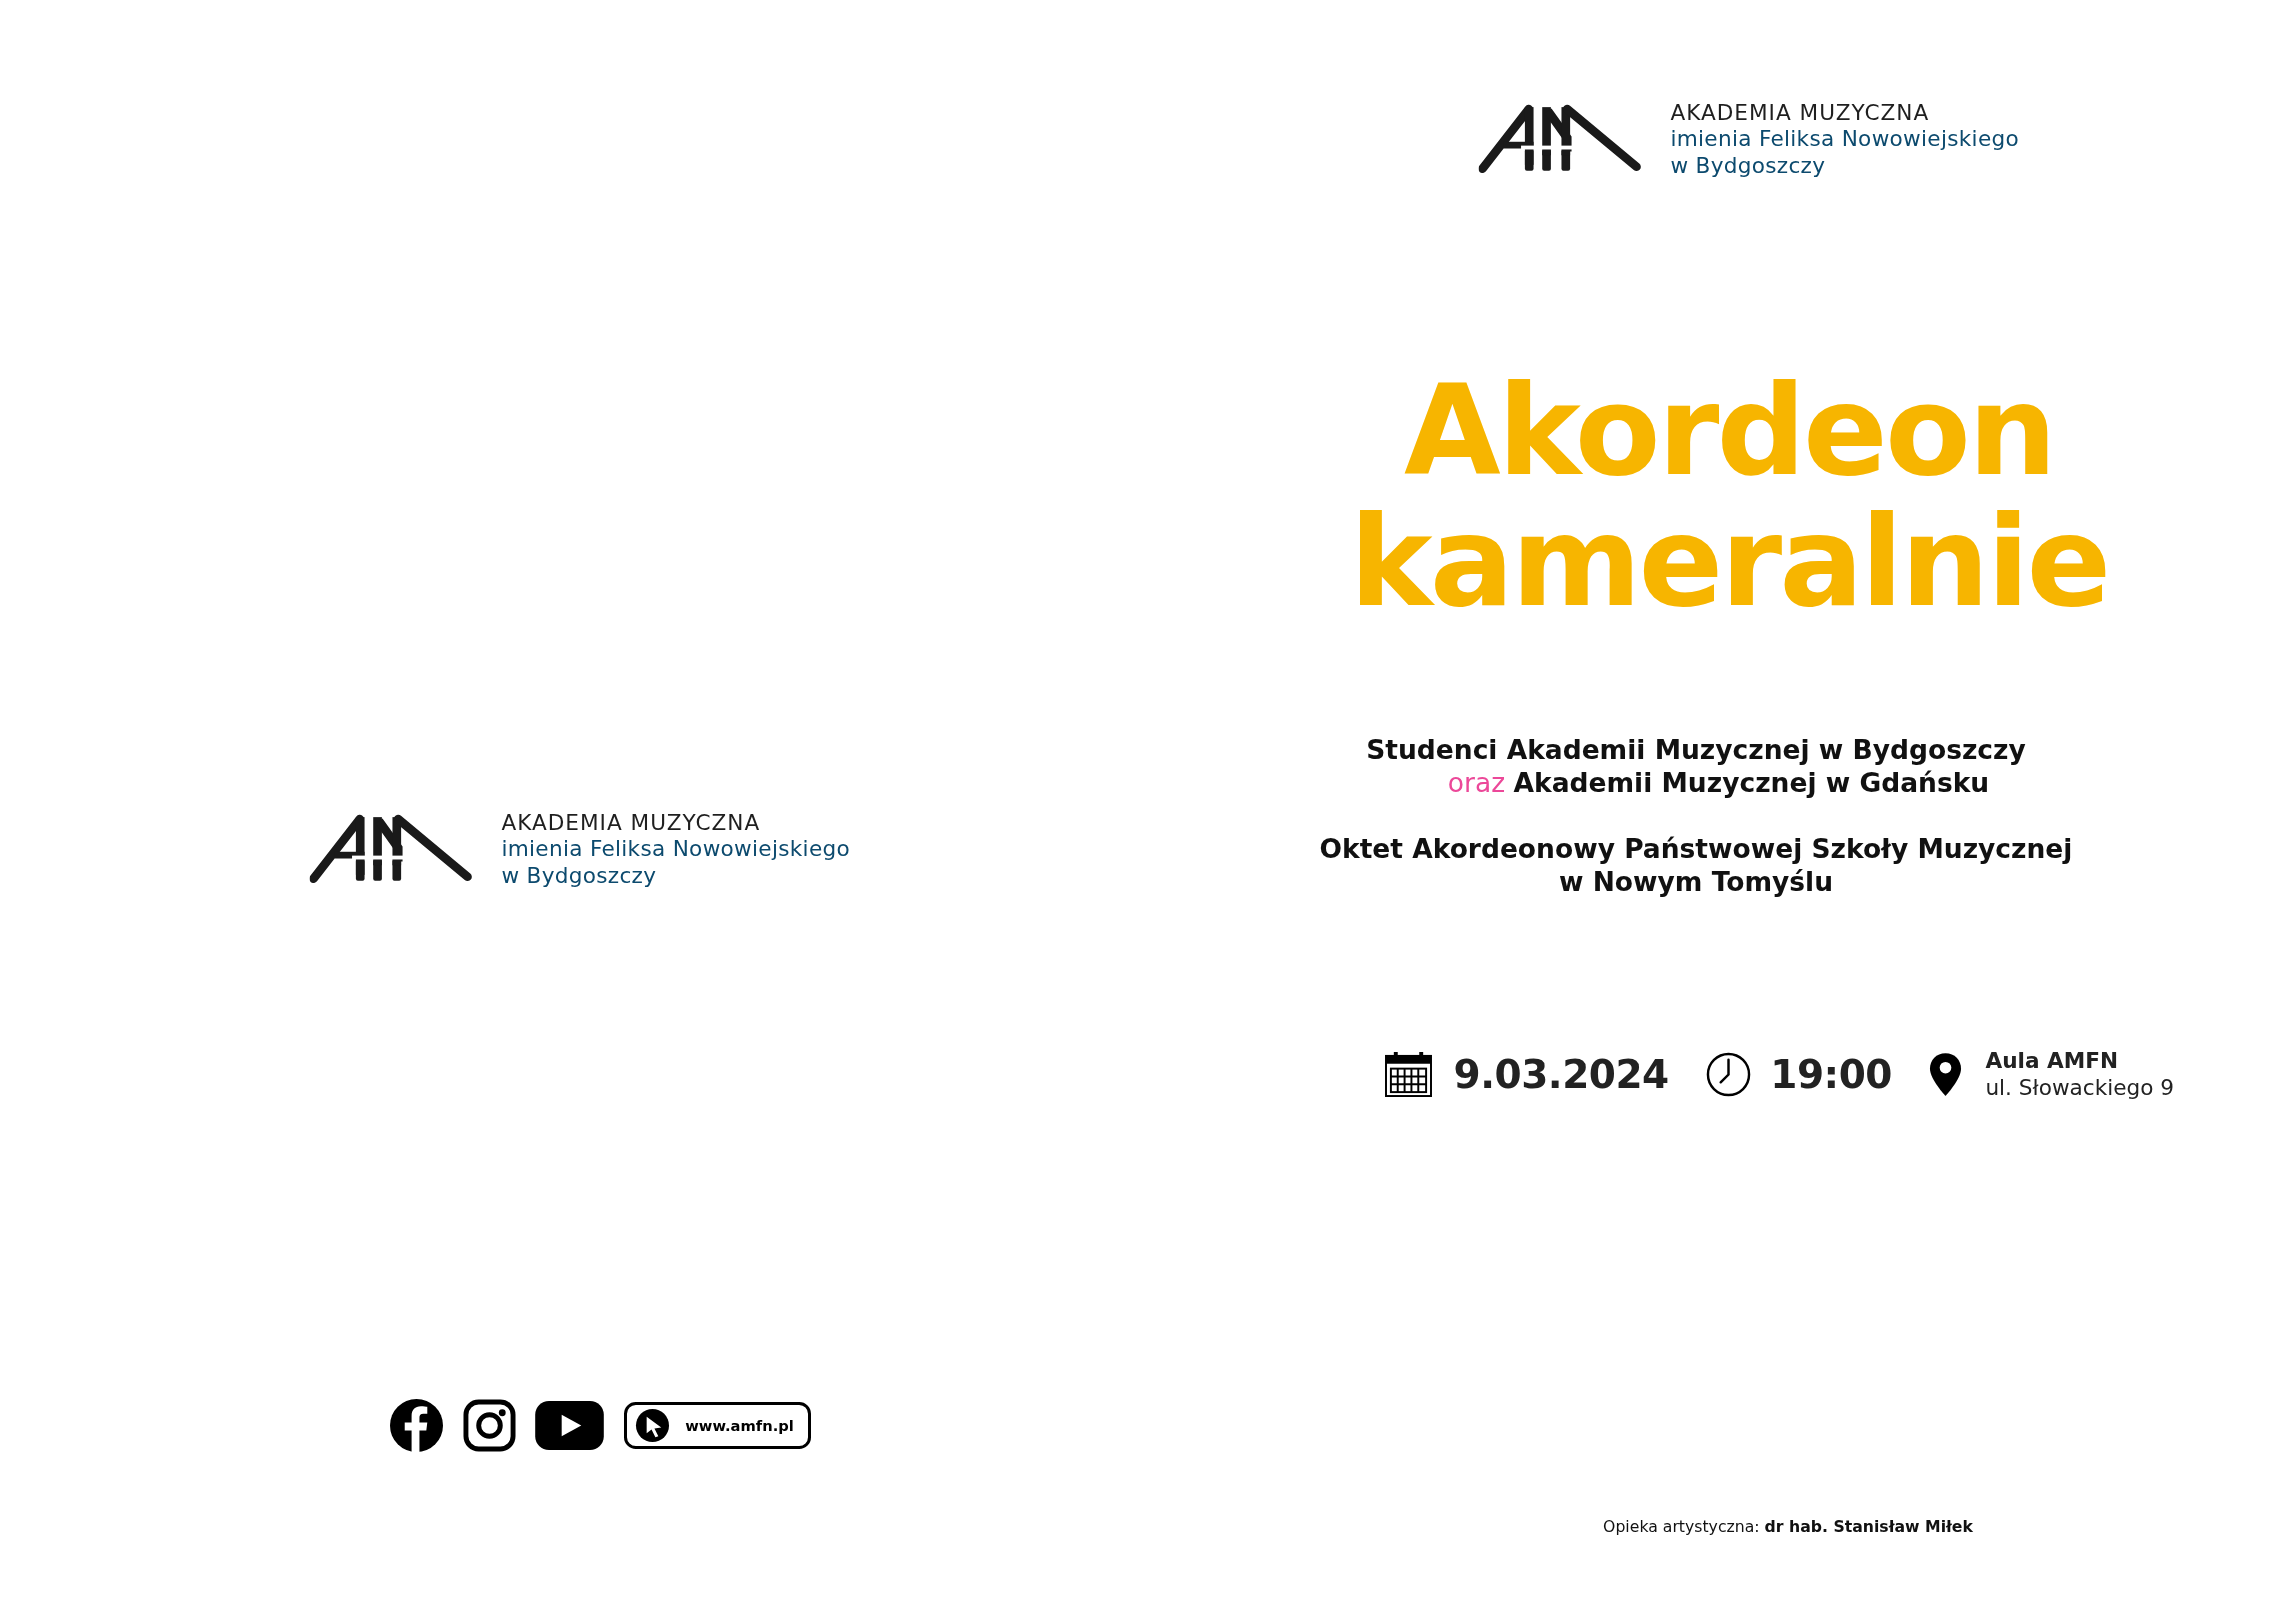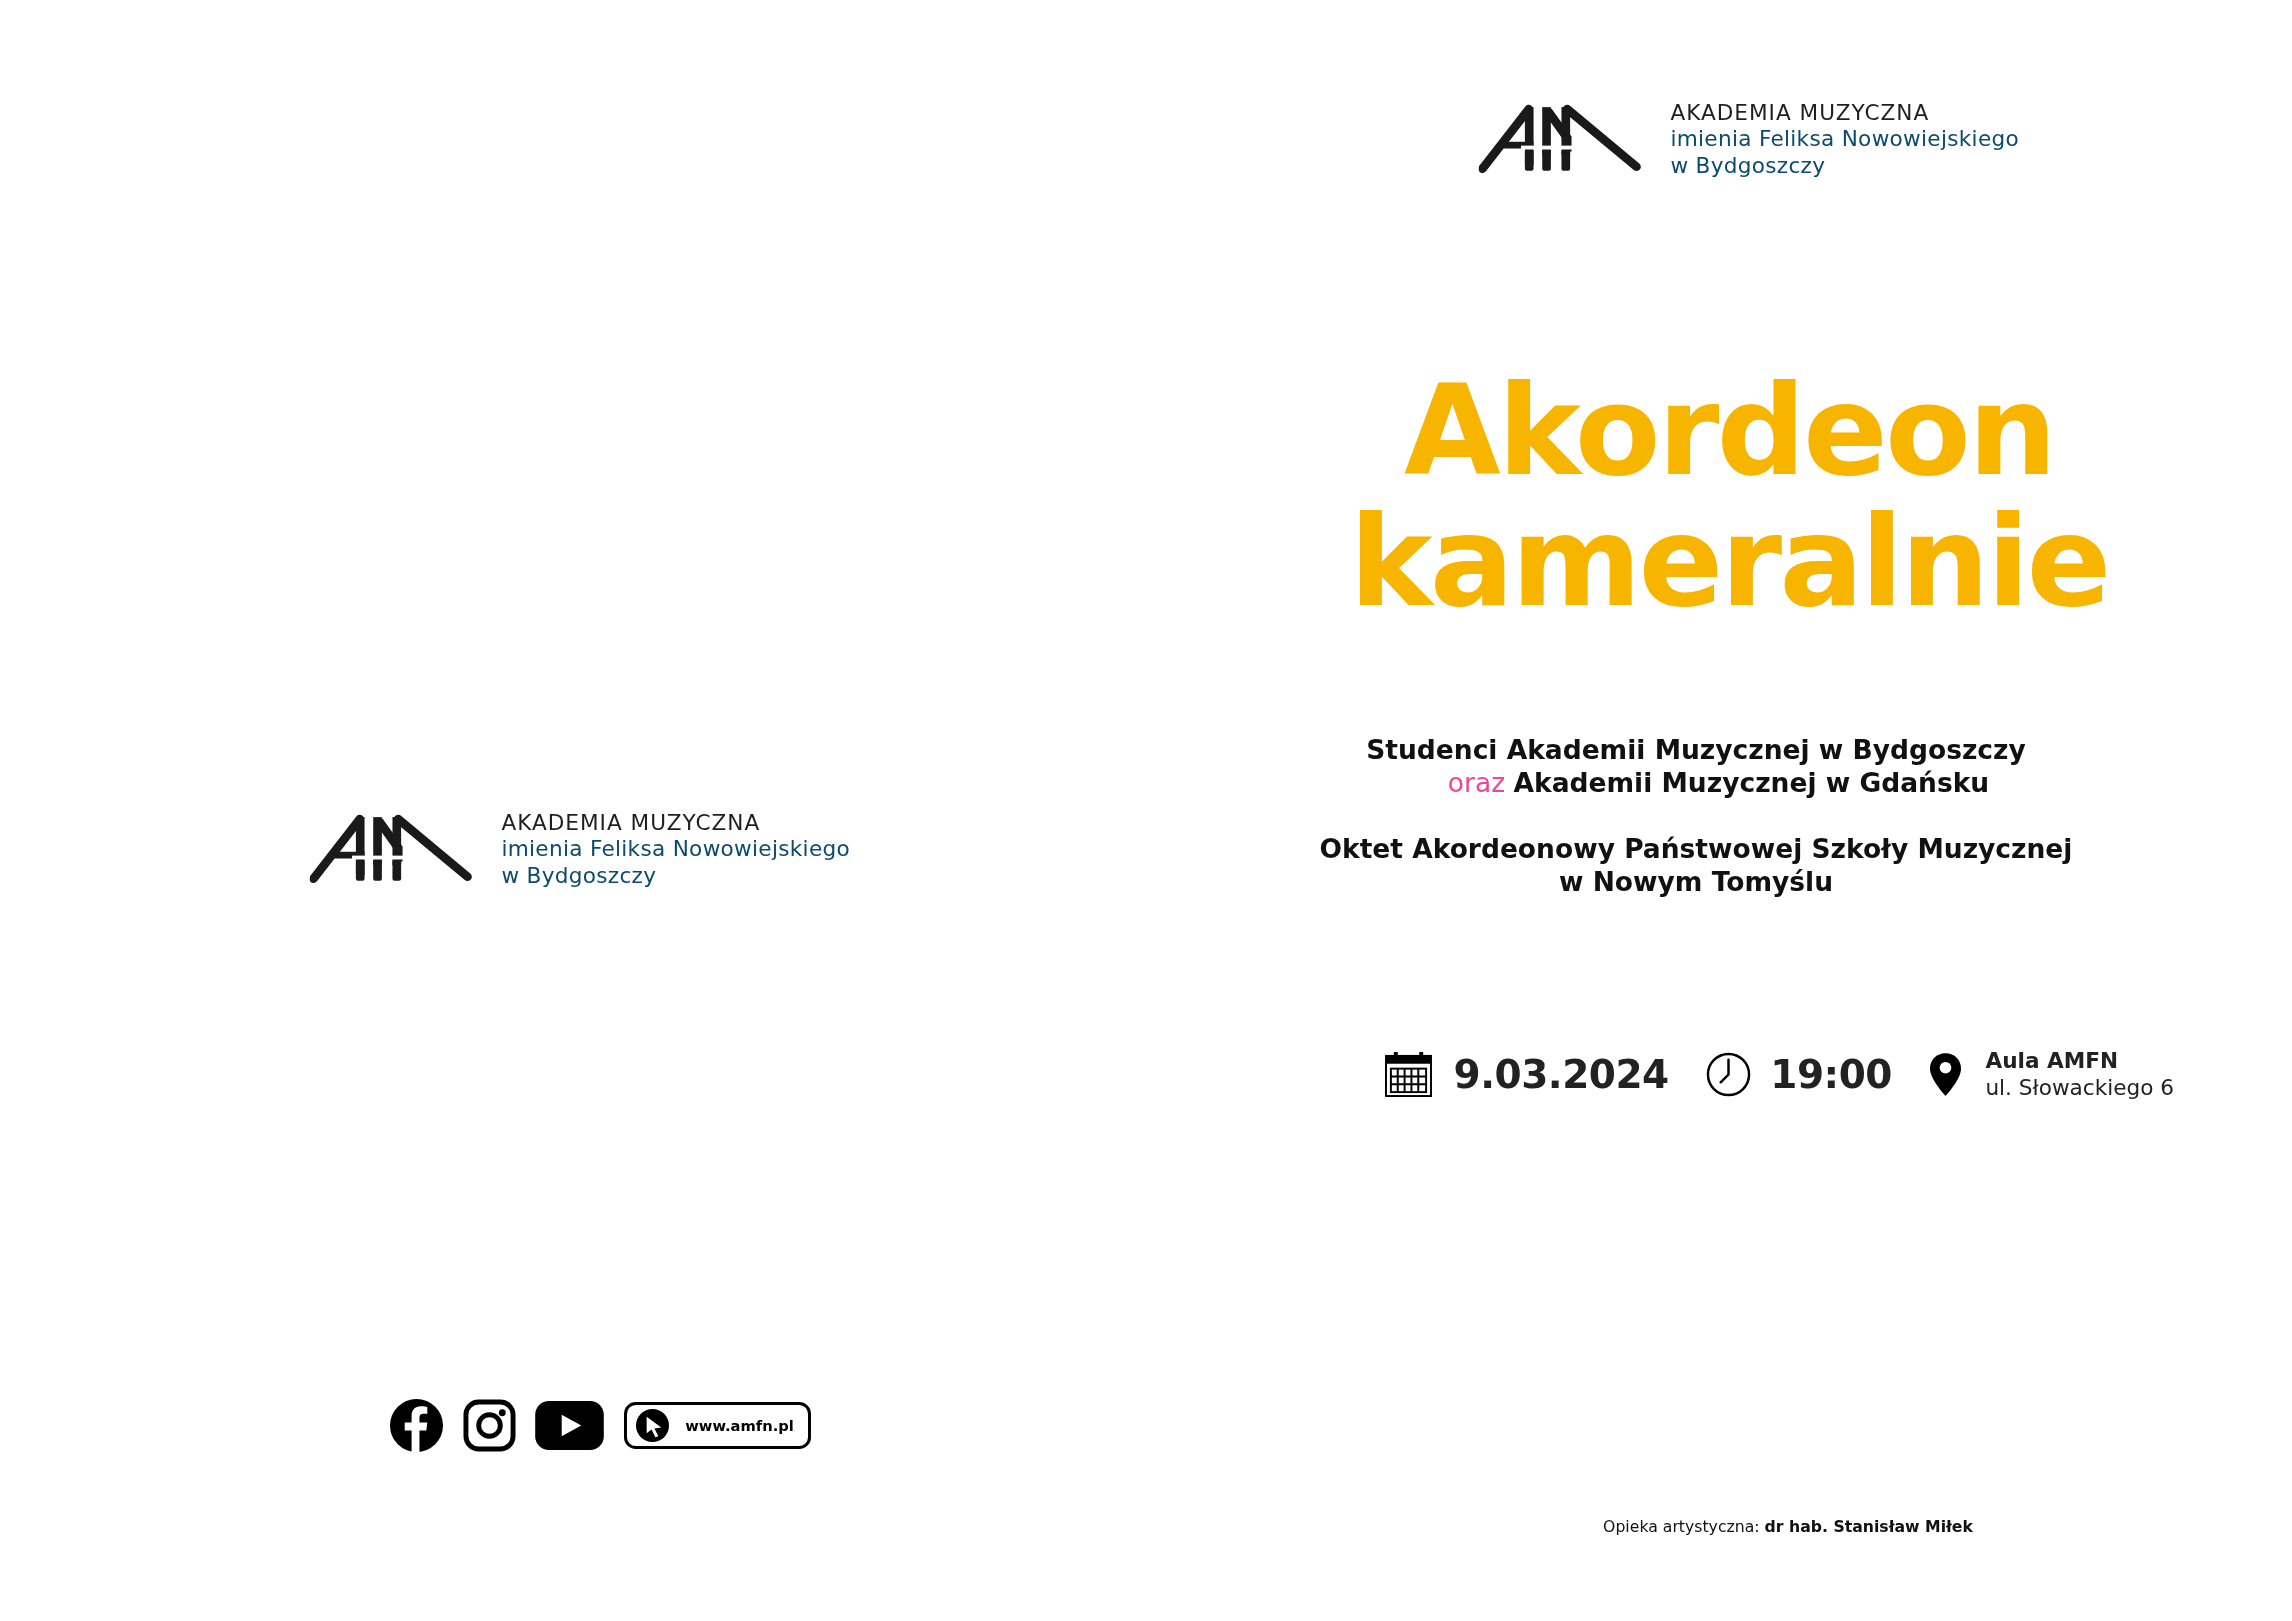--- a/index.html
+++ b/index.html
@@ -145,21 +145,21 @@
     <path d="M23 8 V23 L15 31" fill="none" stroke="#000" stroke-width="2.5" stroke-linecap="round"></path>
   </svg>
   <span class="big" style="margin-left:19.6px;">19:00</span>
 
   <svg width="33" height="45" viewBox="0 0 34 46" style="margin-left:37px;">
     <path d="M17 1 C7.5 1 1 8 1 17 C1 28 17 45 17 45 C17 45 33 28 33 17 C33 8 26.5 1 17 1 Z" fill="#000"></path>
     <circle cx="17" cy="16" r="6" fill="#fff"></circle>
   </svg>
   <div style="margin-left:23.5px;">
     <div class="venue-name">Aula AMFN</div>
-    <div class="venue-addr">ul. Słowackiego 6</div>
+    <div class="venue-addr">ul. Słowackiego 9</div>
   </div>
 </div>
 
 <div class="abs footer-note" style="left:1396px; top:1517px; width:784px; text-align:center;">
   <span>Opieka artystyczna:</span>
   <b>dr hab. Stanisław Miłek</b>
 </div>
 
 
 </body></html>

